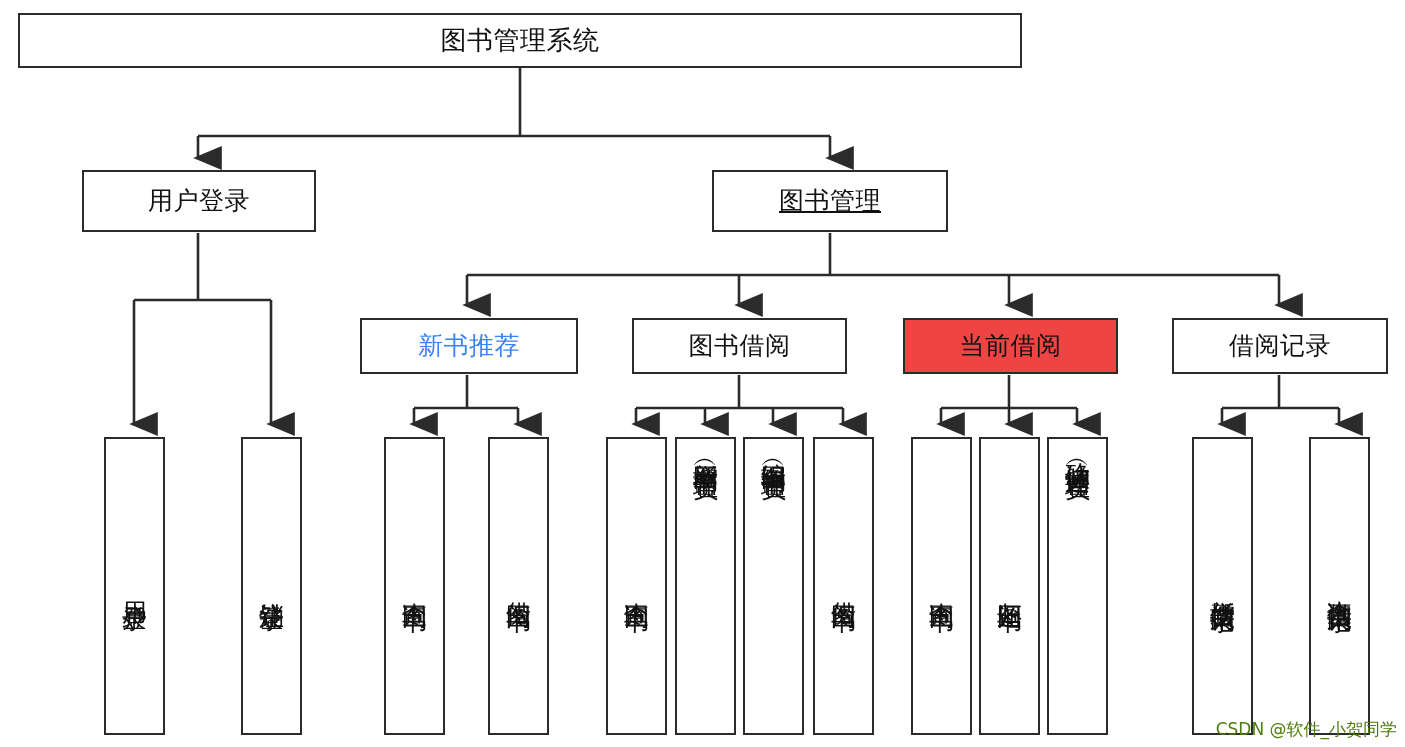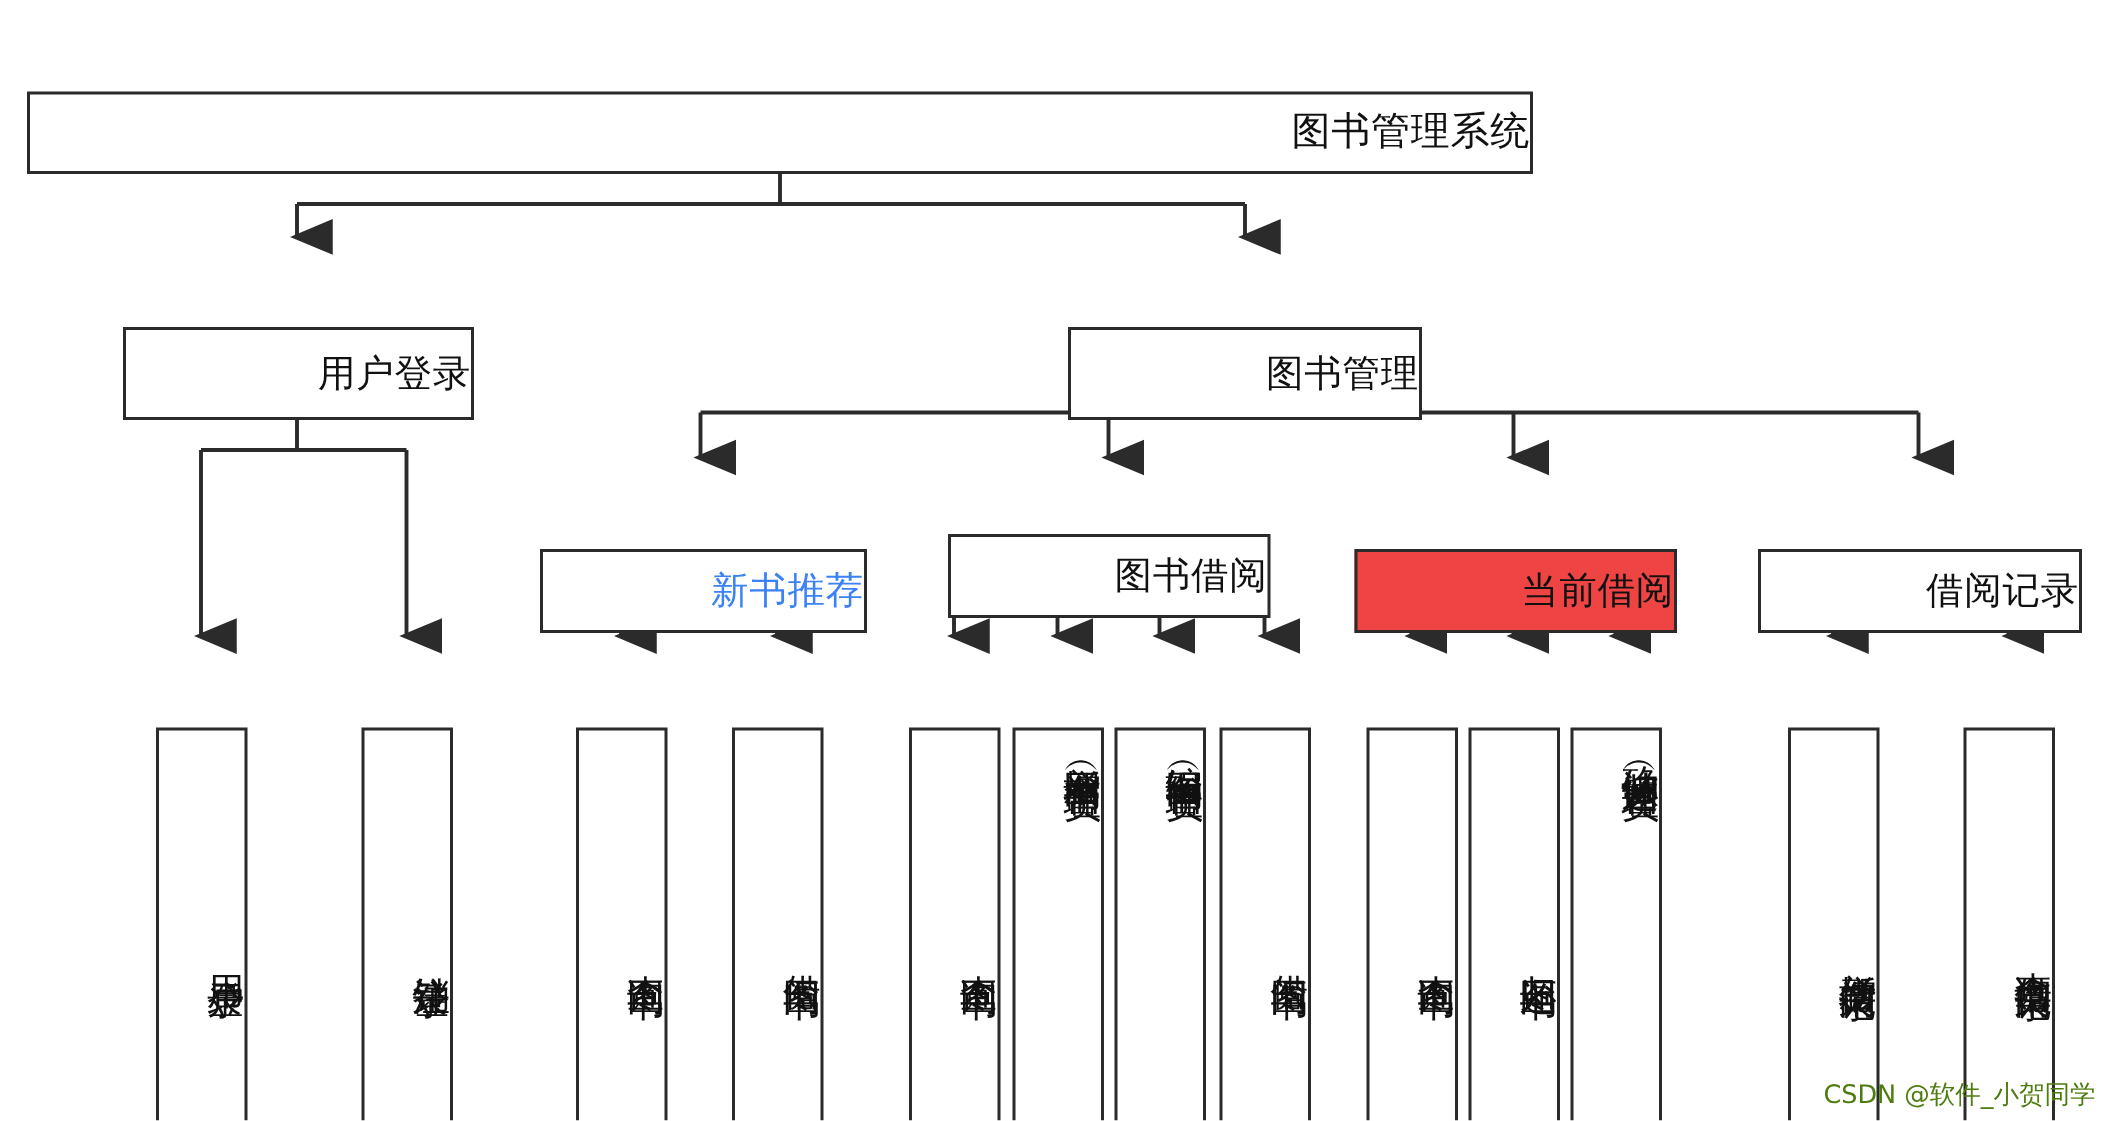--- a/index.html
+++ b/index.html
@@ -26,24 +26,23 @@
     width: 1405px;
     height: 747px;
   }
   .node {
     position: absolute;
     box-sizing: border-box;
     background: #ffffff;
     border: 2px solid #2b2b2b;
     display: flex;
     align-items: center;
-    justify-content: flex-end;
+    justify-content: center;
     color: #111111;
     z-index: 2;
-    margin-top: 48px;
   }
   .node .label {
     display: block;
     text-align: center;
     line-height: 1.18;
     letter-spacing: 0.5px;
   }
   
   .node.horizontal .label {
     writing-mode: horizontal-tb;
@@ -136,29 +135,29 @@
   </svg>
 
   <div class="node horizontal root" style="left: 18px; top: 13px; width: 1004px; height: 55px; border-color: rgb(43, 43, 43); background: rgb(255, 255, 255); color: rgb(17, 17, 17);">
     <span class="label">图书管理系统</span>
   </div>
 
   <div class="node horizontal" style="left: 82px; top: 170px; width: 234px; height: 62px; border-color: rgb(43, 43, 43); background: rgb(255, 255, 255); color: rgb(17, 17, 17);">
     <span class="label">用户登录</span>
   </div>
 
-  <div class="node horizontal" style="left: 712px; top: 170px; width: 236px; height: 62px; border-color: rgb(43, 43, 43); background: rgb(255, 255, 255); color: rgb(17, 17, 17);">
+  <div class="node horizontal" style="left: 712px; top: 170px; width: 236px; height: 62px; border-color: rgb(43, 43, 43); background: rgb(255, 255, 255); color: rgb(17, 17, 17); text-decoration: underline;">
     <span class="label">图书管理</span>
   </div>
 
   <div class="node horizontal" style="left: 360px; top: 318px; width: 218px; height: 56px; border-color: rgb(43, 43, 43); background: rgb(255, 255, 255); color: #3b82f6;">
     <span class="label">新书推荐</span>
   </div>
 
-  <div class="node horizontal" style="left: 632px; top: 308px; width: 215px; height: 56px; border-color: rgb(43, 43, 43); background: rgb(255, 255, 255); color: rgb(17, 17, 17);">
+  <div class="node horizontal" style="left: 632px; top: 318px; width: 215px; height: 56px; border-color: rgb(43, 43, 43); background: rgb(255, 255, 255); color: rgb(17, 17, 17);">
     <span class="label">图书借阅</span>
   </div>
 
   <div class="node horizontal" style="left: 903px; top: 318px; width: 215px; height: 56px; border-color: rgb(43, 43, 43); background: #ef4444; color: rgb(17, 17, 17);">
     <span class="label">当前借阅</span>
   </div>
 
   <div class="node horizontal" style="left: 1172px; top: 318px; width: 216px; height: 56px; border-color: rgb(43, 43, 43); background: rgb(255, 255, 255); color: rgb(17, 17, 17);">
     <span class="label">借阅记录</span>
   </div>

